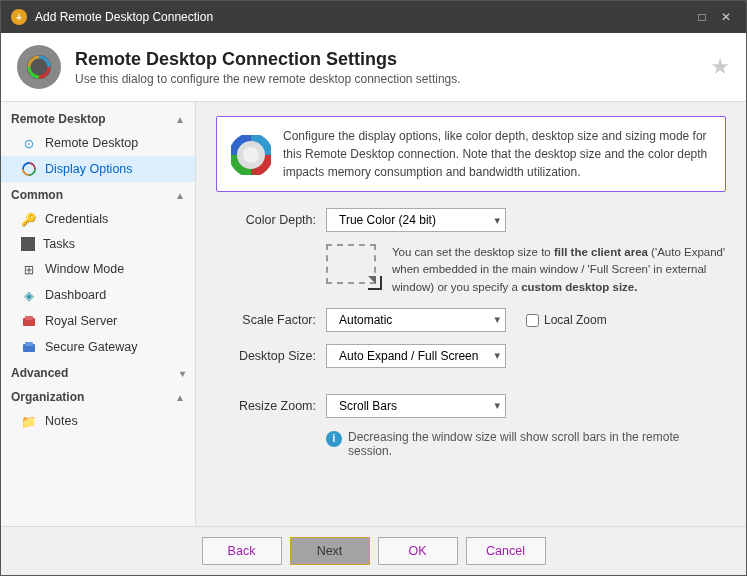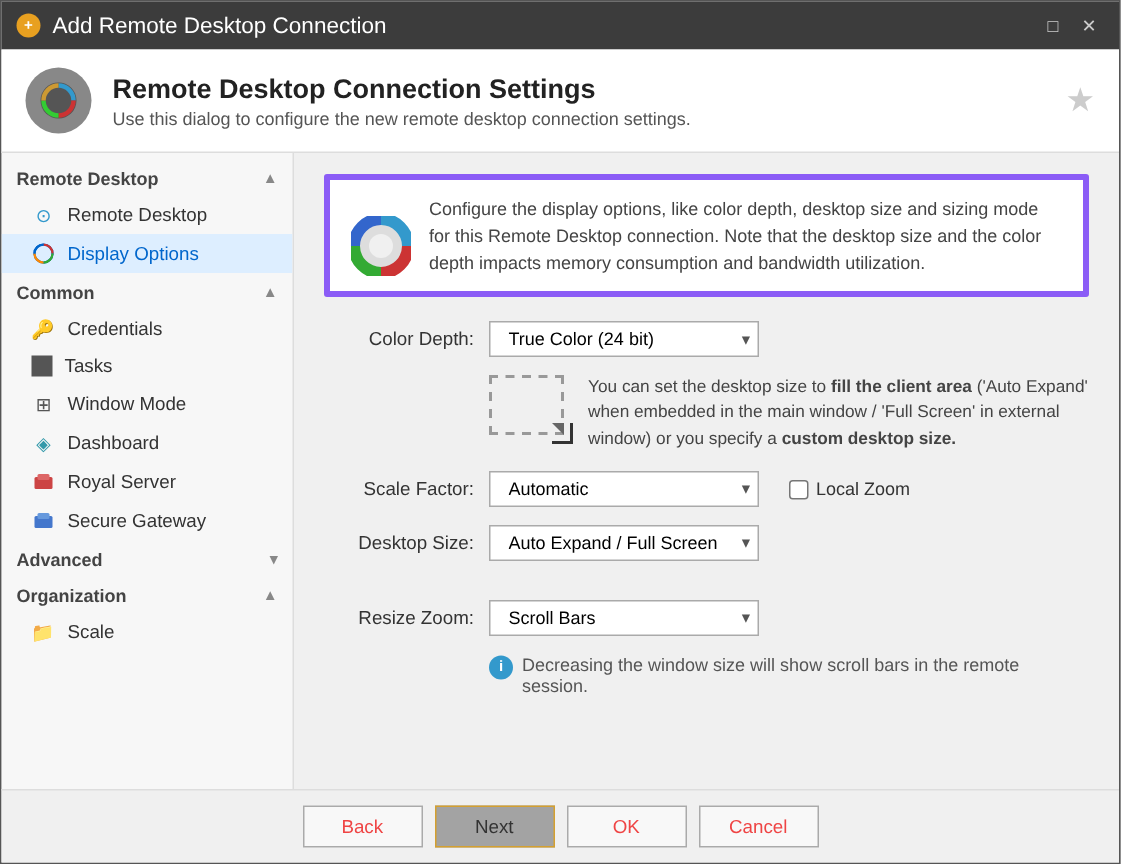--- a/index.html
+++ b/index.html
@@ -43,21 +43,21 @@
       background: #e8a020;
       border-radius: 50%;
       display: flex;
       align-items: center;
       justify-content: center;
       font-size: 10px;
       color: #fff;
       font-weight: bold;
     }
     .title-bar-title {
-      font-size: 15px;
+      font-size: 12px;
       color: #fff;
     }
     .title-bar-controls {
       display: flex;
       gap: 4px;
     }
     .title-bar-btn {
       width: 20px;
       height: 20px;
       background: transparent;
@@ -156,25 +156,25 @@
       flex-shrink: 0;
     }
     .content-panel {
       flex: 1;
       padding: 14px 20px;
       overflow-y: auto;
       background: #f0f0f0;
     }
     .info-box {
       background: #fff;
-      border: 4px solid #8b5cf6;
+      border: 1px solid #8b5cf6;
       border-radius: 2px;
       padding: 10px 14px;
       display: flex;
-      align-items: flex-end;
+      align-items: center;
       gap: 12px;
       margin-bottom: 16px;
     }
     .info-icon {
       width: 40px;
       height: 40px;
       flex-shrink: 0;
       margin-top: 2px;
     }
     .info-text {
@@ -289,21 +289,21 @@
       flex-shrink: 0;
     }
     .footer-btn {
       min-width: 80px;
       height: 28px;
       border: 1px solid #aaa;
       background: #f8f8f8;
       font-size: 12.5px;
       cursor: pointer;
       padding: 0 16px;
-      color: #ef4444;
+      color: #a21caf;
     }
     .footer-btn.primary {
       background: #a3a3a3;
       border-color: #d4a030;
       color: #333;
       font-weight: 500;
     }
     .divider-row {
       margin: 8px 0 12px 0;
       display: flex;
@@ -412,21 +412,21 @@
         <span>Advanced</span>
         <span class="chevron">▾</span>
       </div>
 
       <div class="sidebar-group-header">
         <span>Organization</span>
         <span class="chevron">▲</span>
       </div>
       <div class="sidebar-item">
         <span class="sidebar-item-icon" style="color:#cc8800;">📁</span>
-        <span>Scale</span>
+        <span>Notes</span>
       </div>
     </div>
 
     <div class="content-panel">
 
       <div class="info-box">
         <div class="info-icon">
           <svg width="40" height="40" viewBox="0 0 40 40" xmlns="http://www.w3.org/2000/svg">
             <circle cx="20" cy="20" r="18" fill="#ddd"></circle>
             <path d="M20 2 A18 18 0 0 1 38 20" stroke="#3399cc" stroke-width="8" fill="none"></path>

